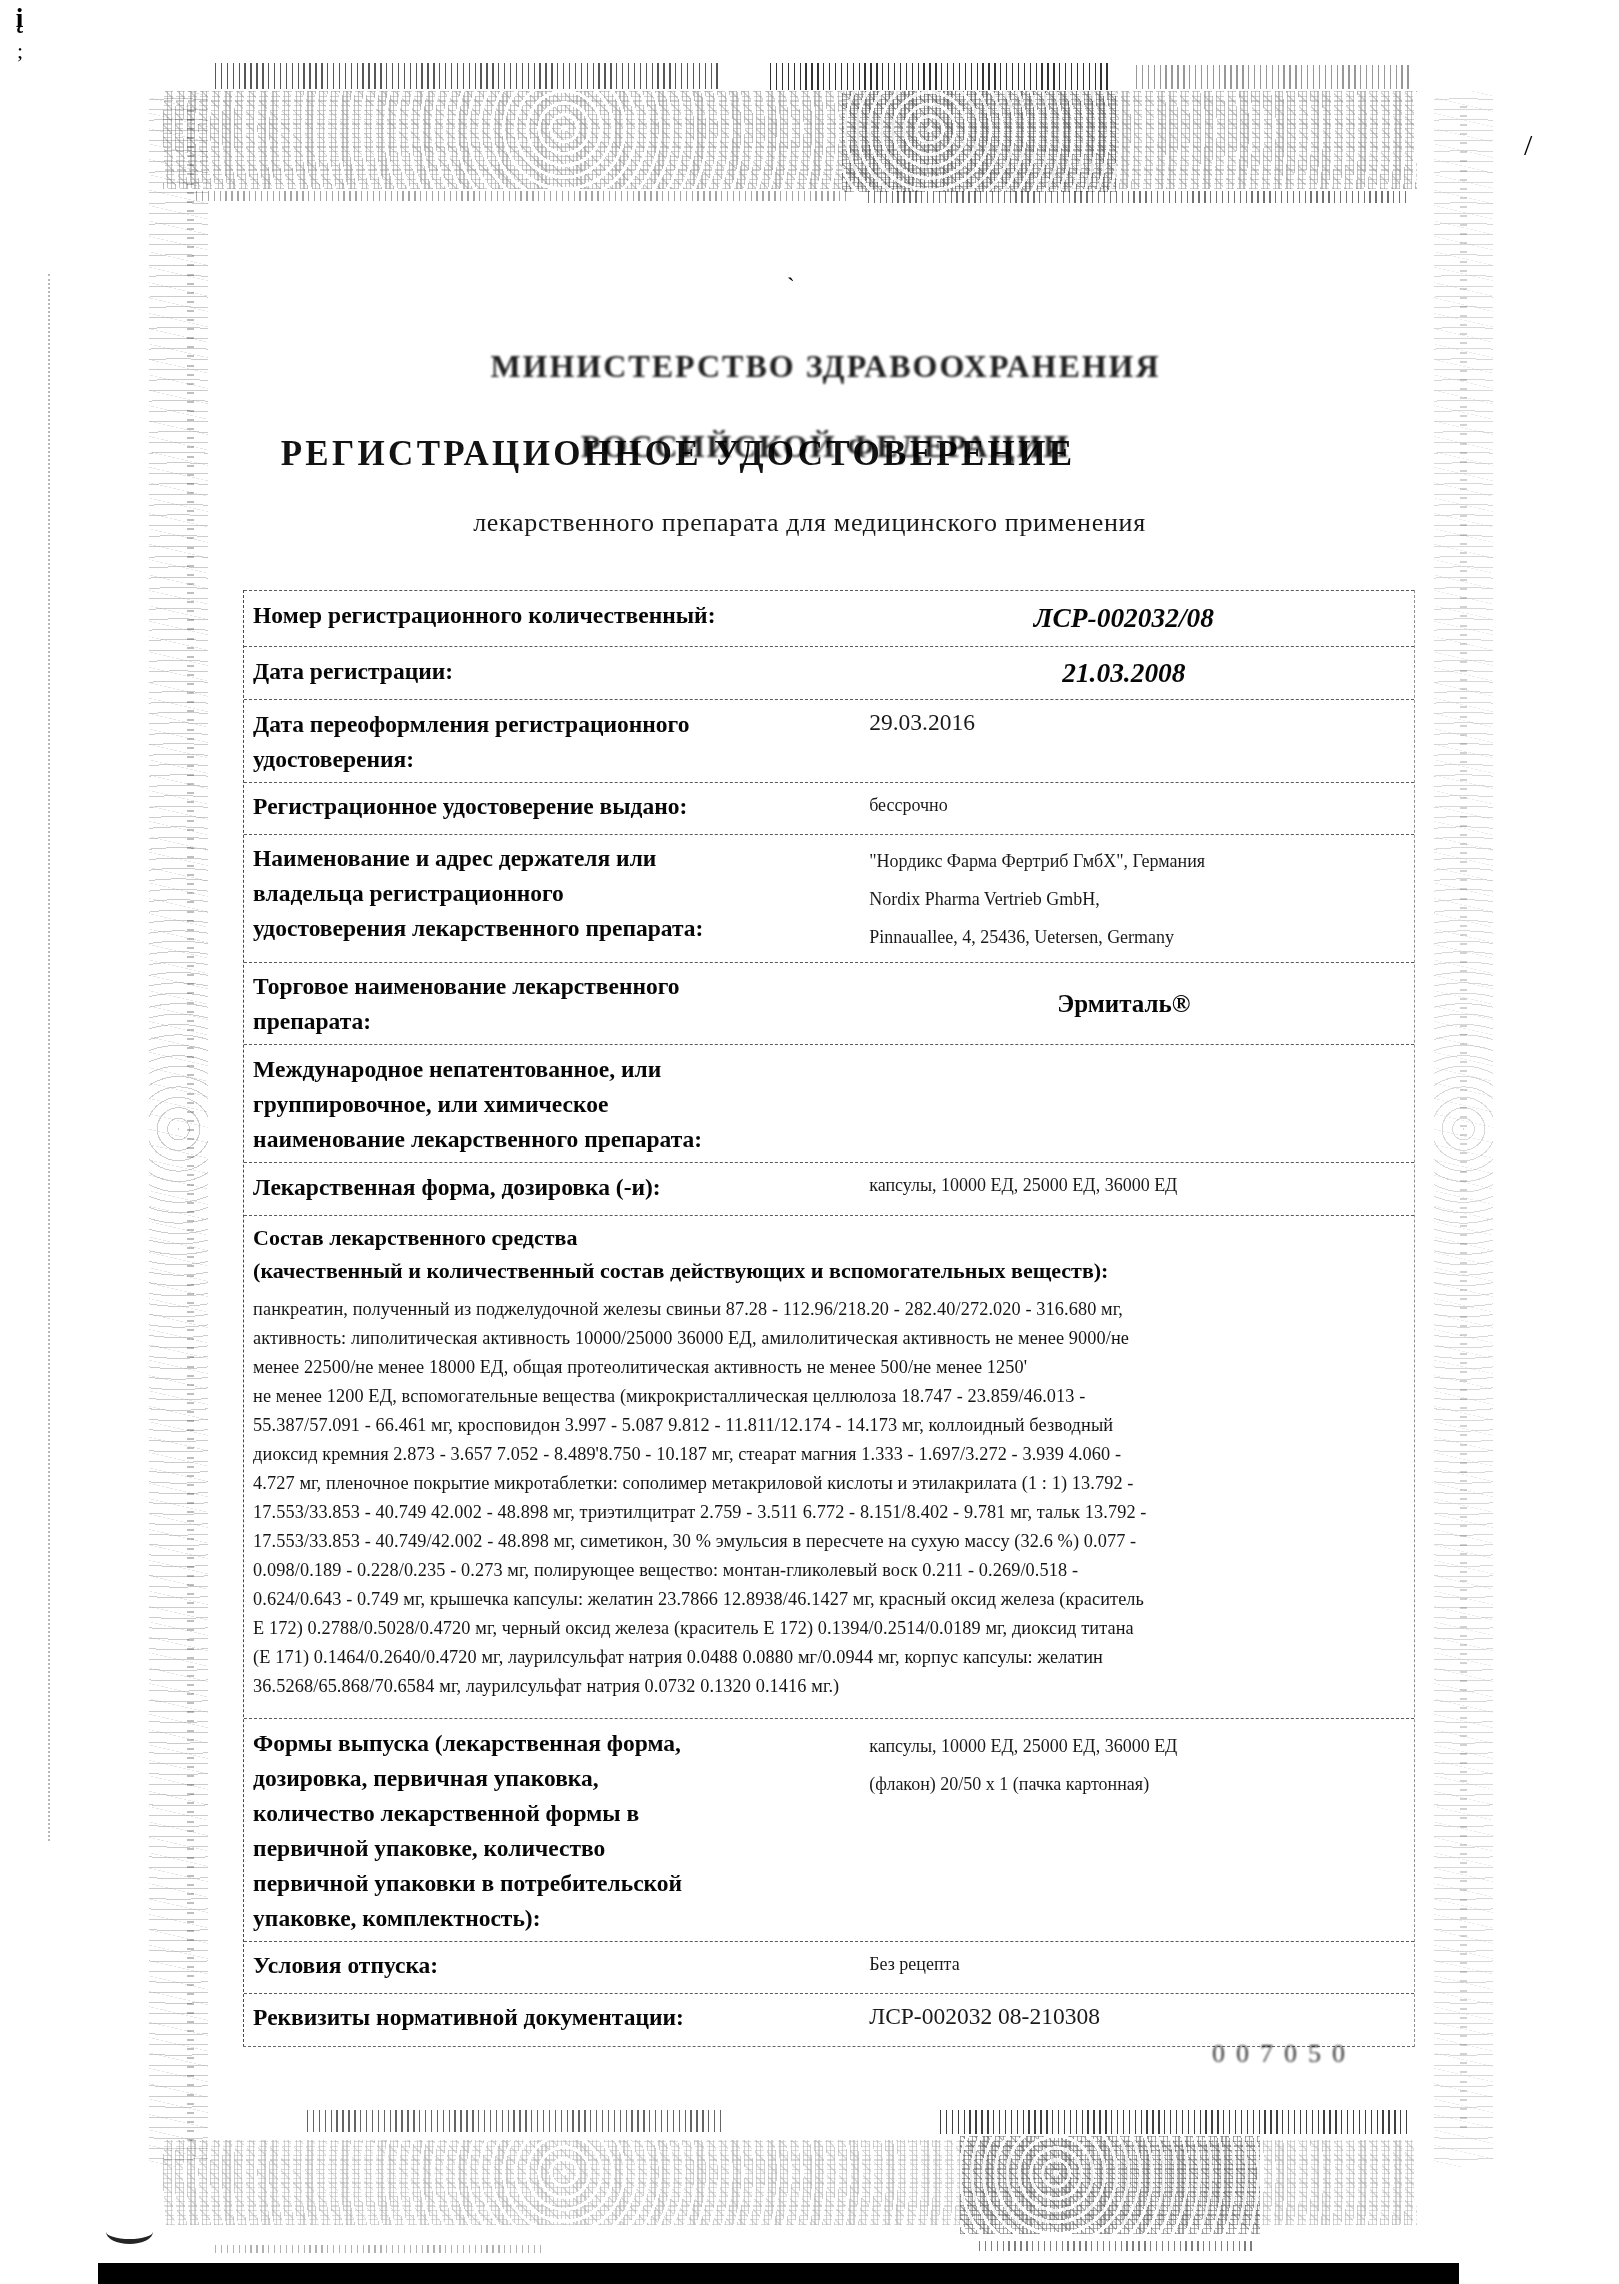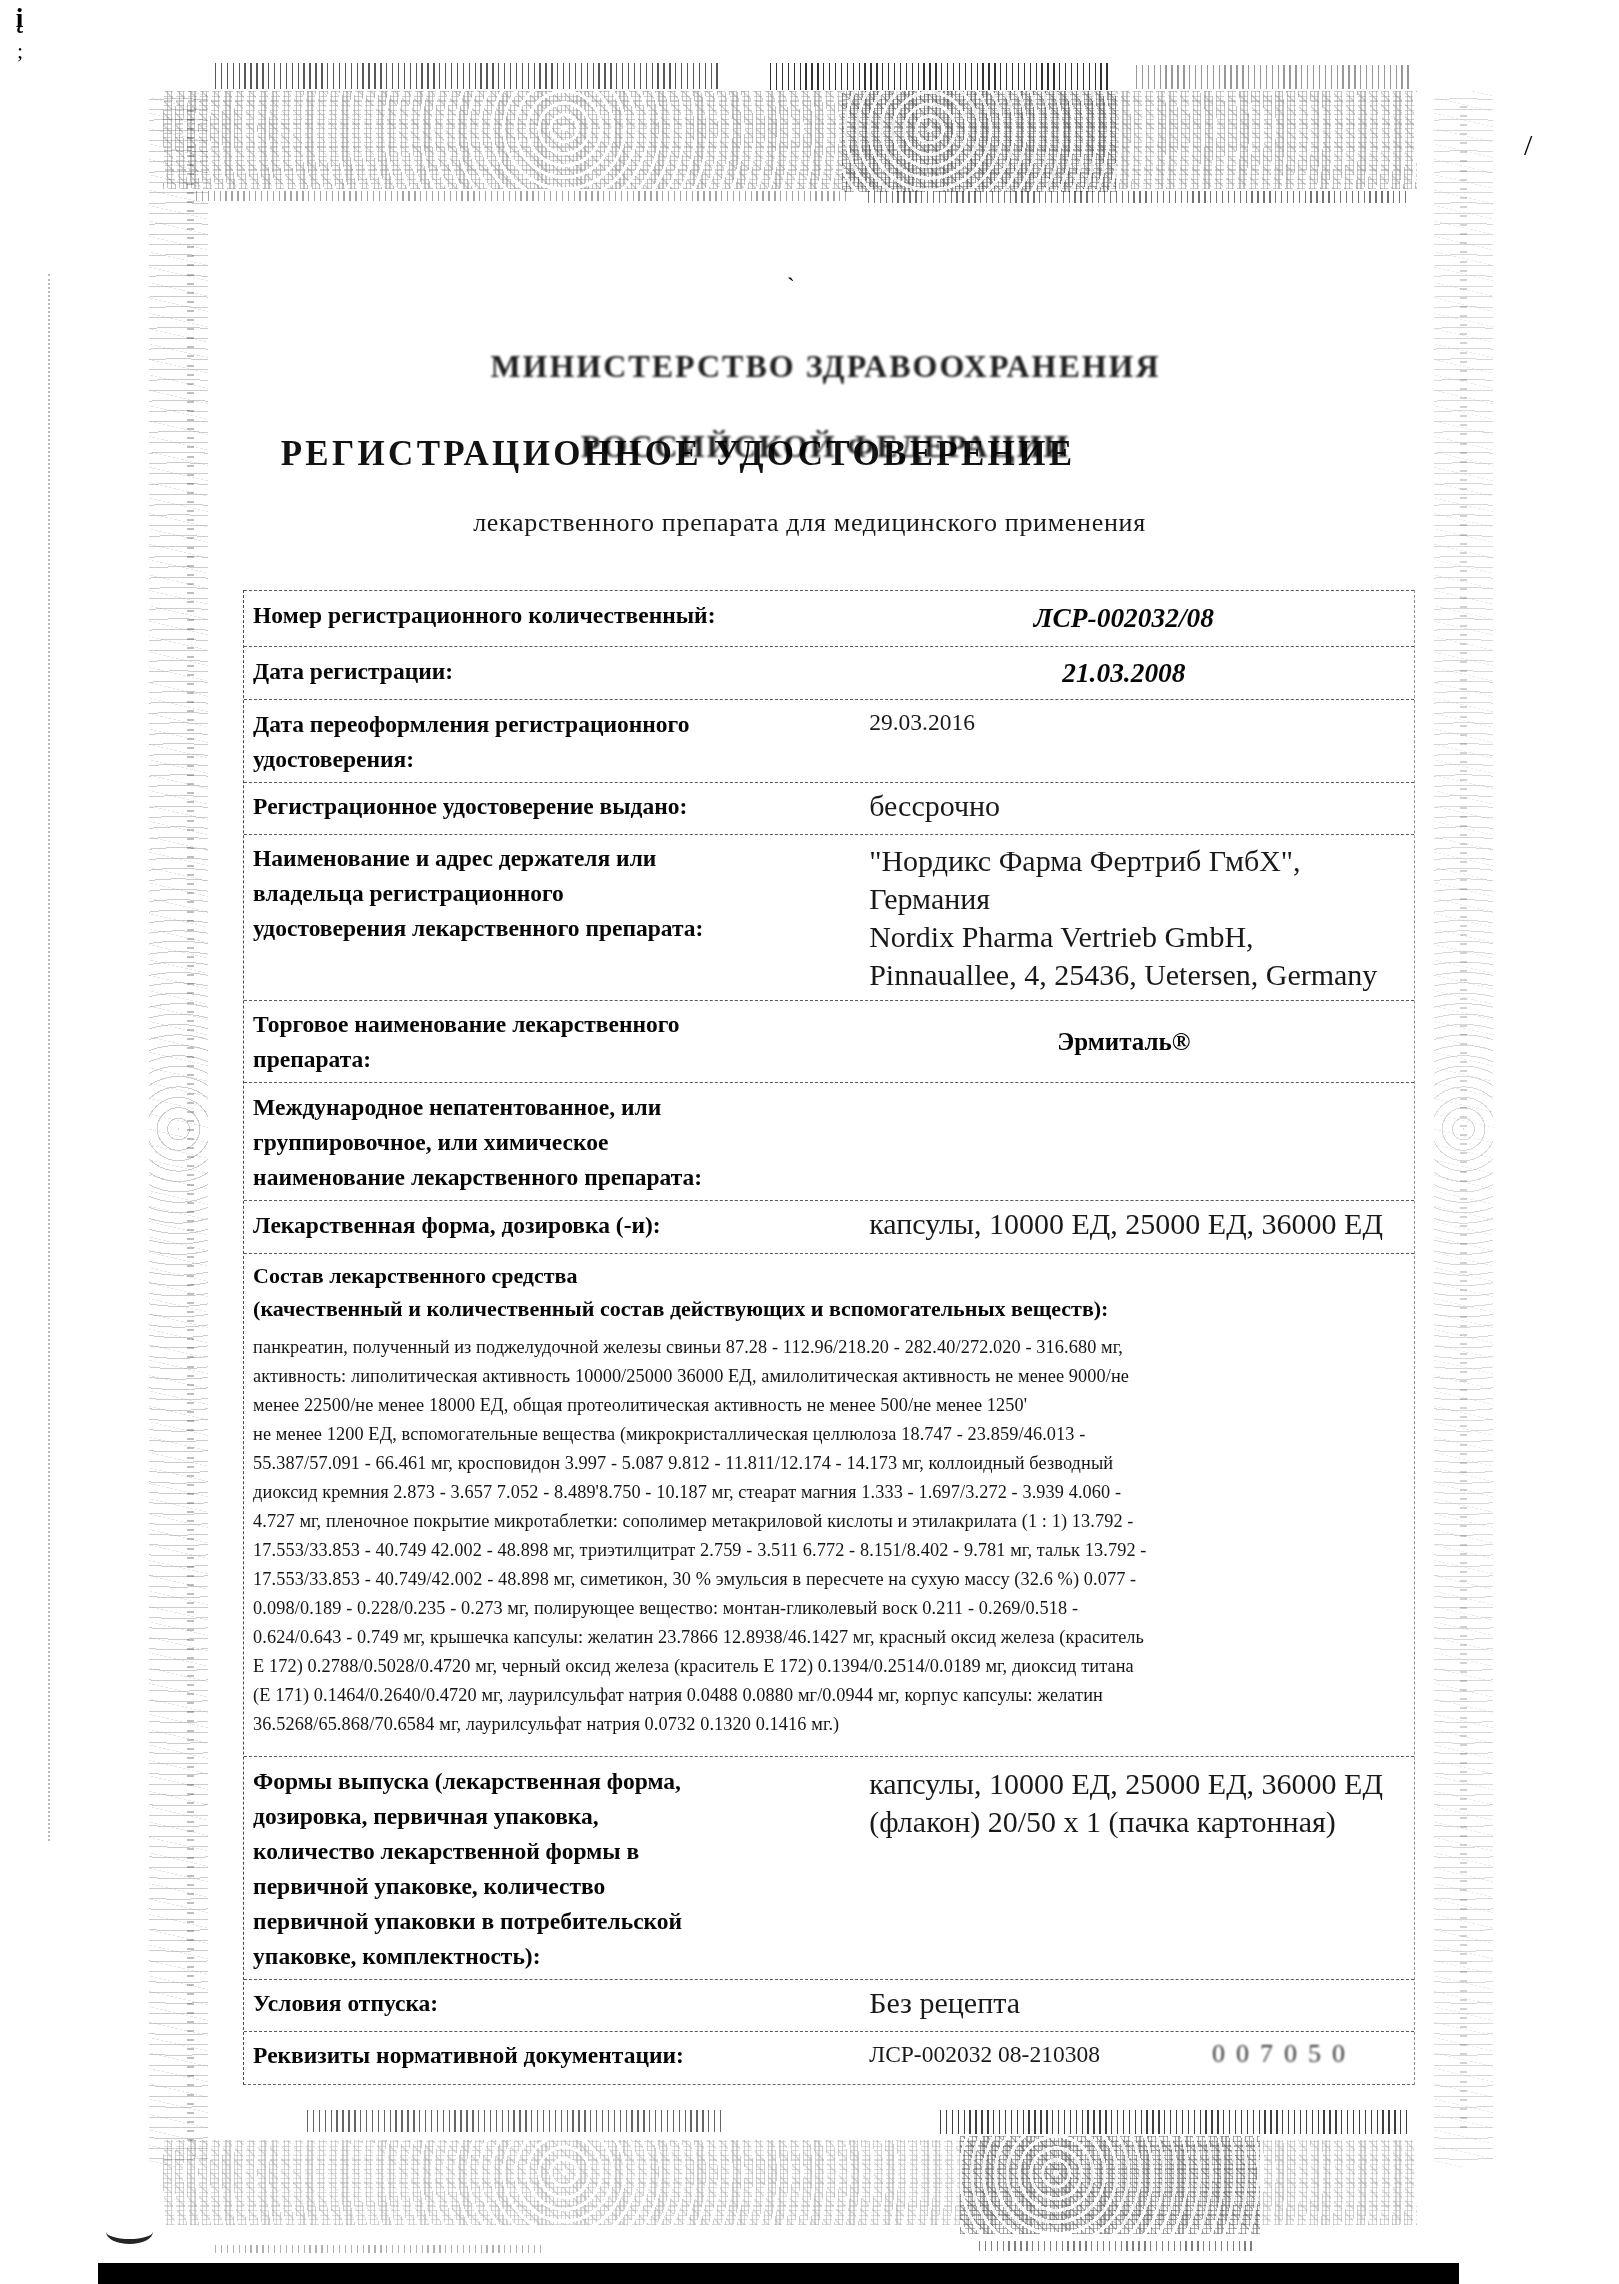--- a/index.html
+++ b/index.html
@@ -75,21 +75,21 @@
     filter:contrast(1.05);
   }
   .row{display:flex;border-top:1.3px dashed rgba(0,0,0,.65);}
   .lbl{
     width:591px;flex:0 0 591px;
     font-weight:bold;font-size:23.5px;line-height:35px;
     padding:6.5px 10.4px 5.2px 9.1px;box-sizing:border-box;
     white-space:pre-line;
   }
   .val{
-    flex:1;font-size:30px;line-height:35px;
+    flex:1;font-size:18px;line-height:35px;
     padding:5.2px 6.5px 5.2px 5.2px;box-sizing:border-box;
     white-space:pre-line;
   }
   .val-bold-center{font-weight:bold;font-size:27.4px;text-align:center;align-self:center;font-style:italic;}
   .val-center{text-align:center;align-self:center;}
   .val-brand{font-weight:bold;font-size:25px;text-align:center;align-self:center;}
   .val-date{font-size:23.5px;}
   .val-addr{line-height:38px;padding-top:7.8px;}
   .val-forms{line-height:38px;padding-top:7.8px;}
   .r0{min-height:55px;} .r1{min-height:52px;} .r2{min-height:77px;}

